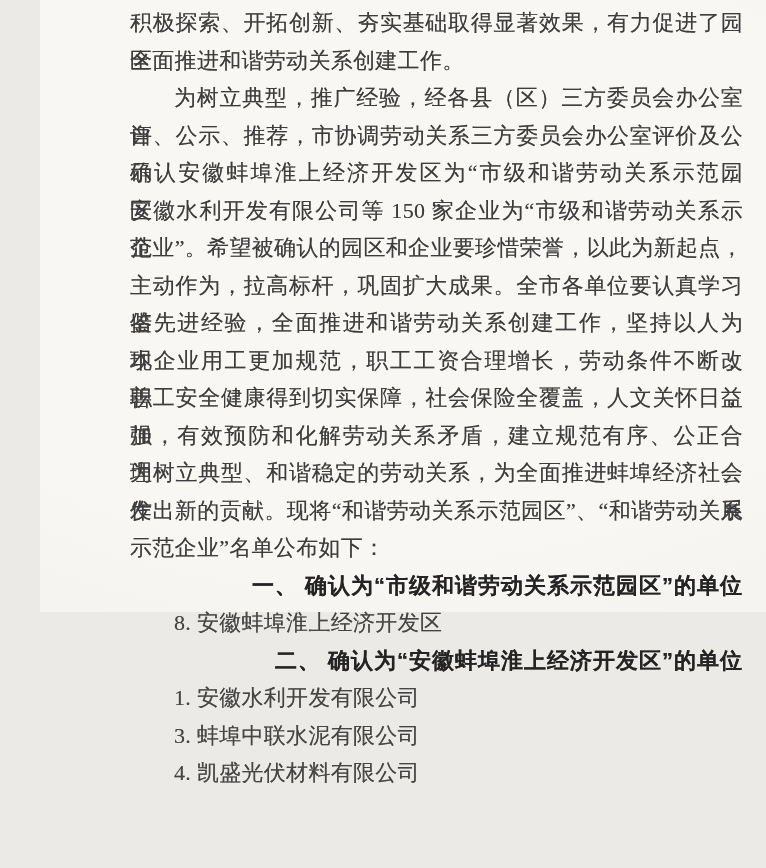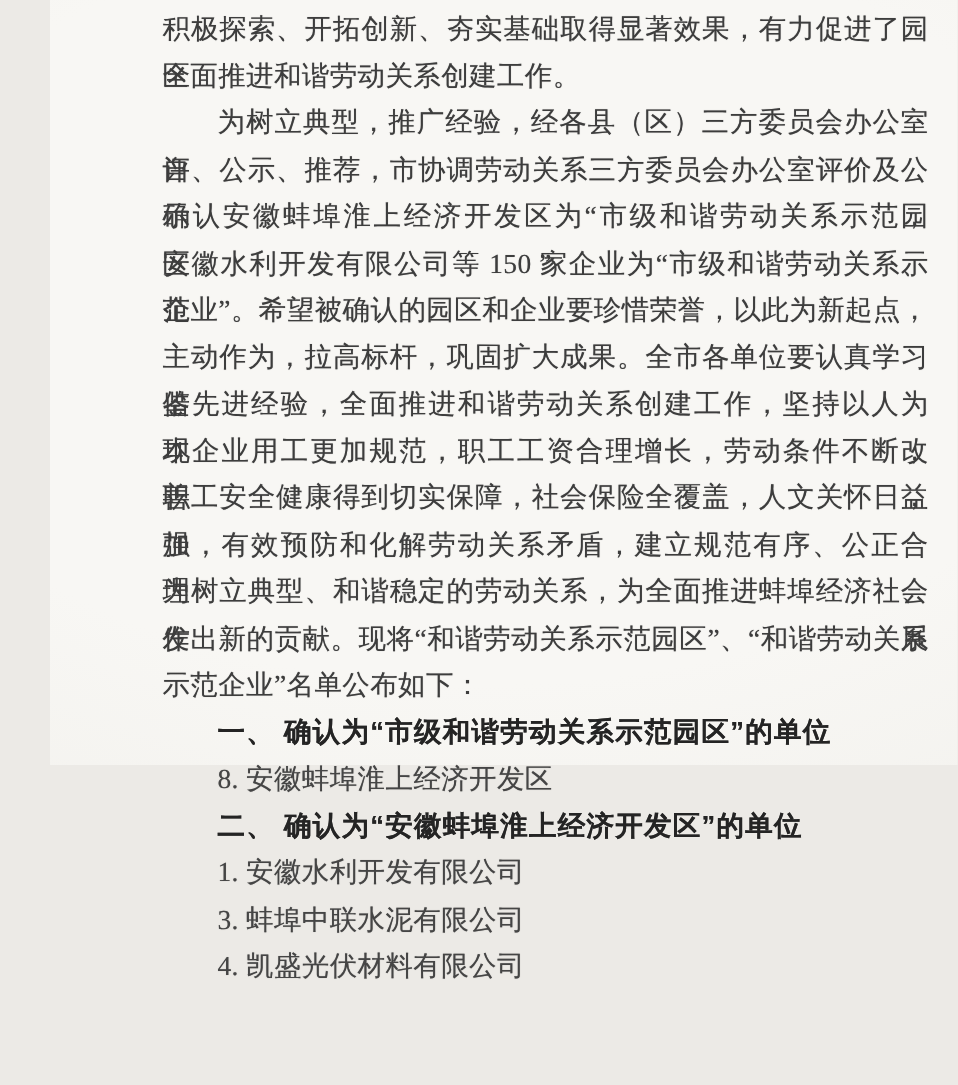--- a/index.html
+++ b/index.html
@@ -47,20 +47,21 @@
   }
   
   .ind { text-indent: 44px; font-family: Liberation Serif, serif; }
   
   .heading {
     font-family: "Liberation Sans", "DejaVu Sans", sans-serif;
     font-weight: 700;
     color: #242424;
     letter-spacing: 1px;
     text-shadow: 0 0 0.5px rgba(20,20,20,0.7);
+    text-align: right;
   }
   
   .item { color: #454545; }
   
   .artifact {
     position: absolute;
     background: #9a9a96;
     opacity: 0.55;
     border-radius: 1px;
   }

